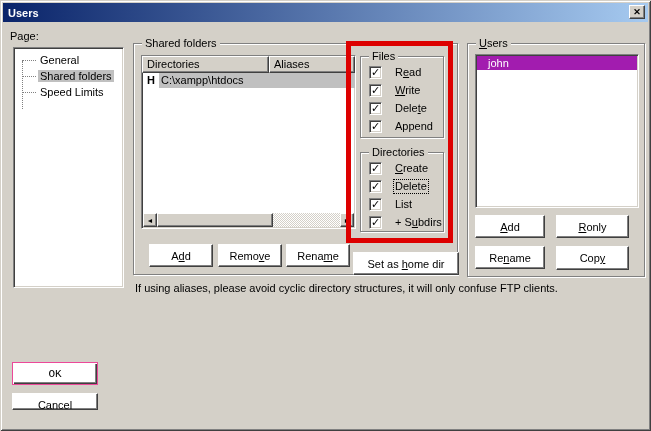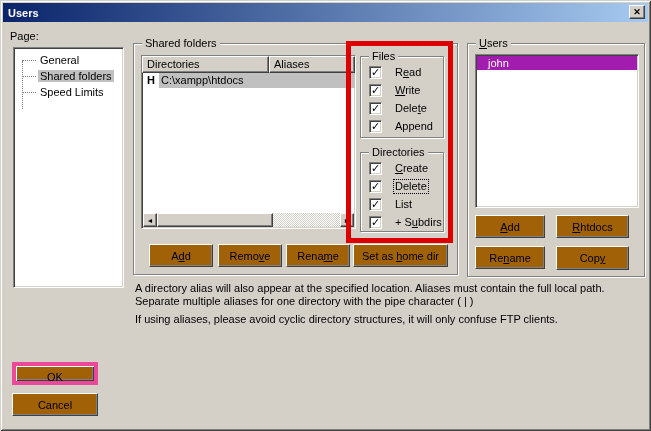--- a/index.html
+++ b/index.html
@@ -34,28 +34,29 @@
     box-shadow: inset 1px 1px 0 #404040, inset -1px -1px 0 #d4d0c8;
   }
   .groupbox {
     position:absolute; border:1px solid #808080;
     box-shadow: 1px 1px 0 #fff, inset 1px 1px 0 #fff;
   }
   .group-label {
     position:absolute; top:-7px; left:8px; background:#d4d0c8; padding:0 3px; line-height:13px; white-space:nowrap;
   }
   .btn {
-    position:absolute; background:#a16207; border:1px solid;
+    position:absolute; background:#ffffff; border:1px solid;
     border-color:#fff #404040 #404040 #fff;
     box-shadow: inset -1px -1px 0 #808080;
     text-align:center; line-height:20px; white-space:nowrap; cursor:default;
   }
   .btn-default {
-    border:4px solid #ec4899;
+    border:1px solid #ec4899;
     box-shadow: inset 1px 1px 0 #fff, inset -1px -1px 0 #404040, inset -2px -2px 0 #808080;
+    font-family: Liberation Mono, monospace;
   }
   .mn { text-decoration:underline; }
 
   
   #page-label { position:absolute; left:10px; top:30px;text-align:center; }
   #page-list { position:absolute; left:13px; top:47px; width:111px; height:241px; padding-top:5px; }
   .tree-vline { position:absolute; left:8px; top:13px; height:48px; border-left:1px dotted #808080; }
   .tree-item { position:relative; height:16px; line-height:15px; padding-left:24px; white-space:nowrap; }
   .tree-stub { position:absolute; left:8px; top:7px; width:14px; border-top:1px dotted #808080; }
   .item-label { padding:0 2px; }
@@ -112,21 +113,21 @@
   
   #users-group { left:467px; top:43px; width:178px; height:234px; }
   #users-list { position:absolute; left:7px; top:10px; width:164px; height:154px; padding:1px; }
   .user-item { height:14px; line-height:14px; padding-left:3px; }
   .user-item.sel { background:#a21caf; color:#fff;padding-left:11px; }
 
   
   #notes { position:absolute; left:135px; top:282px; width:515px; }
   #notes p { margin:0 0 5px 0; line-height:13px; }
   #ok-btn { left:12px; top:362px; width:86px; height:23px; }
-  #cancel-btn { left:12px; top:393px; width:86px; height:23px; }
+  #cancel-btn { left:12px; top:393px; width:86px; height:17px; }
 </style>
 </head>
 <body>
 
 <div id="window">
 
   <div id="titlebar">
     <span id="title-text">Users</span>
     <button id="close-btn">
       <span>✕</span>
@@ -176,21 +177,21 @@
 
     <button class="btn sf-btn" style="left:15px; width:64px;">
       <span>A</span><span class="mn">d</span><span>d</span>
     </button>
     <button class="btn sf-btn" style="left:84px; width:64px;">
       <span>Remo</span><span class="mn">v</span><span>e</span>
     </button>
     <button class="btn sf-btn" style="left:152px; width:64px;">
       <span>Rena</span><span class="mn">m</span><span>e</span>
     </button>
-    <button class="btn sf-btn" style="left:219px; width:95px;">
+    <button class="btn sf-btn" style="left:219px; width:106px;margin-top:8px;">
       <span>Set as </span><span class="mn">h</span><span>ome dir</span>
     </button>
   </div>
 
   <div id="files-group" class="groupbox">
     <span class="group-label">Files</span>
     <label class="chk-row" style="top:8px">
       <span class="checkbox">
           <span>✓</span>
         </span>
@@ -250,31 +251,30 @@
     <span class="group-label"><span></span><span class="mn">U</span><span>sers</span></span>
 
     <div id="users-list" class="sunken">
       <div class="user-item sel">john</div>
     </div>
 
     <button class="btn" style="left:7px; top:171px; width:70px; height:23px;">
       <span></span><span class="mn">A</span><span>dd</span>
     </button>
     <button class="btn" style="left:88px; top:171px; width:73px; height:23px;">
-      <span></span><span class="mn">R</span><span>htdocs</span>
+      <span></span><span class="mn">R</span><span>only</span>
     </button>
     <button class="btn" style="left:7px; top:202px; width:70px; height:23px;">
       <span>Re</span><span class="mn">n</span><span>ame</span>
     </button>
     <button class="btn" style="left:88px; top:202px; width:73px; height:24px;">
       <span>Cop</span><span class="mn">y</span><span></span>
     </button>
   </div>
 
   <div id="notes">
-    <p>A directory alias will also appear at the specified location. Aliases must contain the full local path. Separate multiple aliases for one directory with the pipe character ( | )</p>
     <p>If using aliases, please avoid cyclic directory structures, it will only confuse FTP clients.</p>
   </div>
 
   <button id="ok-btn" class="btn btn-default">OK</button>
   <button id="cancel-btn" class="btn">Cancel</button>
 
 </div>
 
 </body></html>

